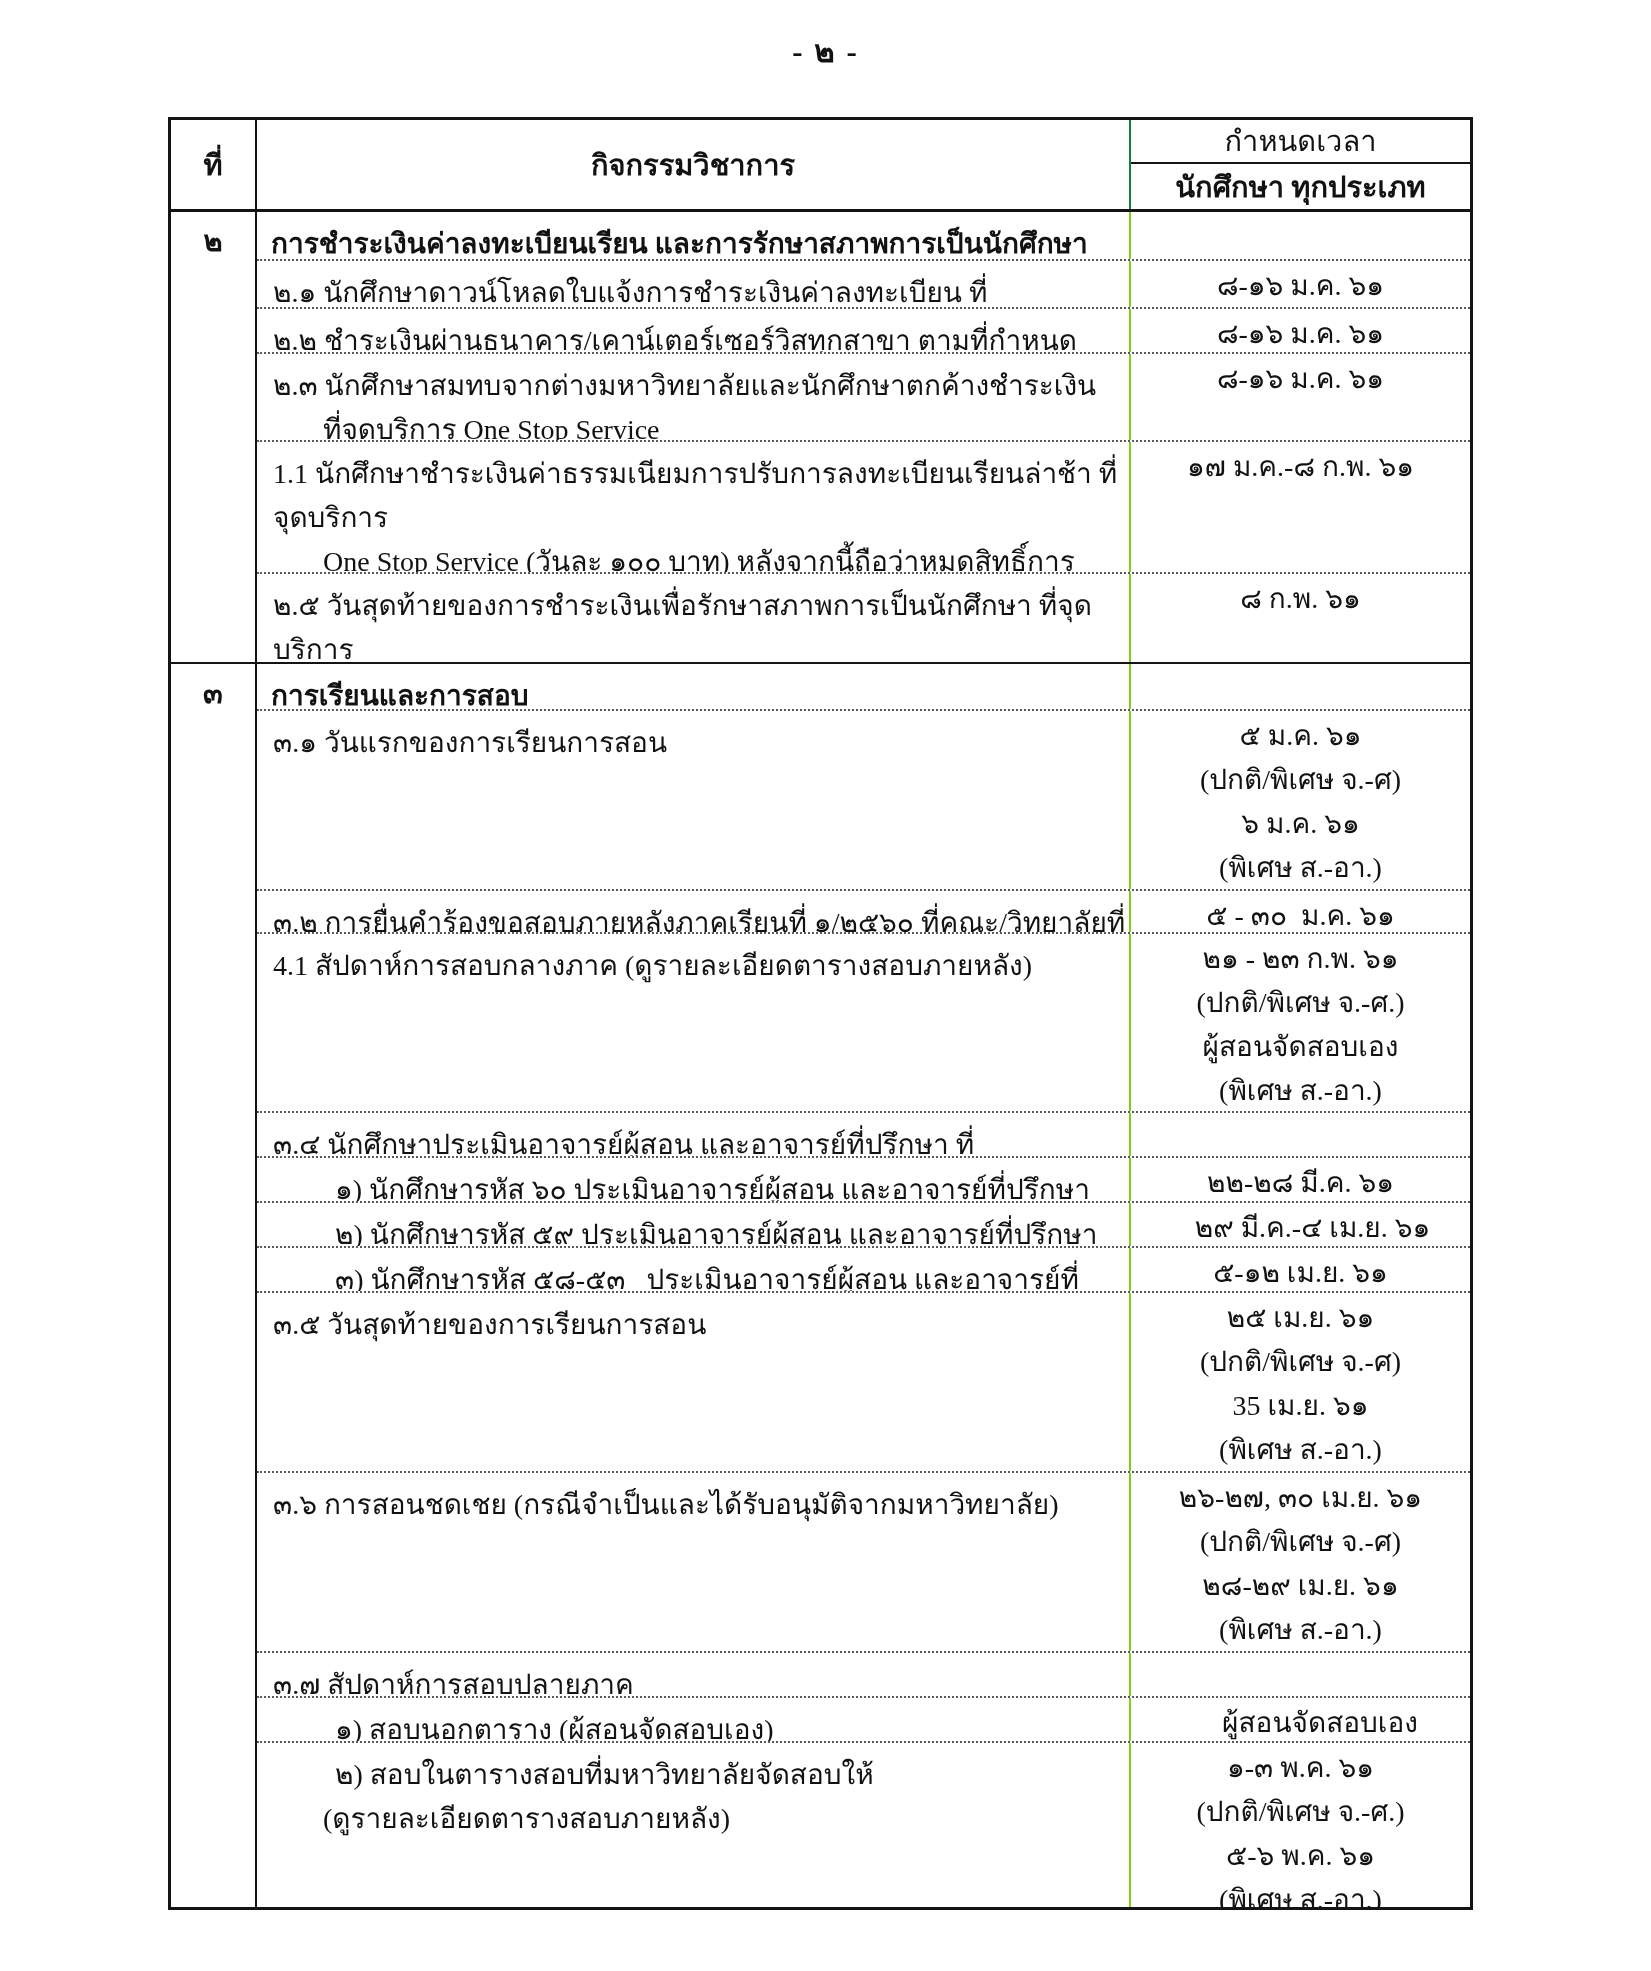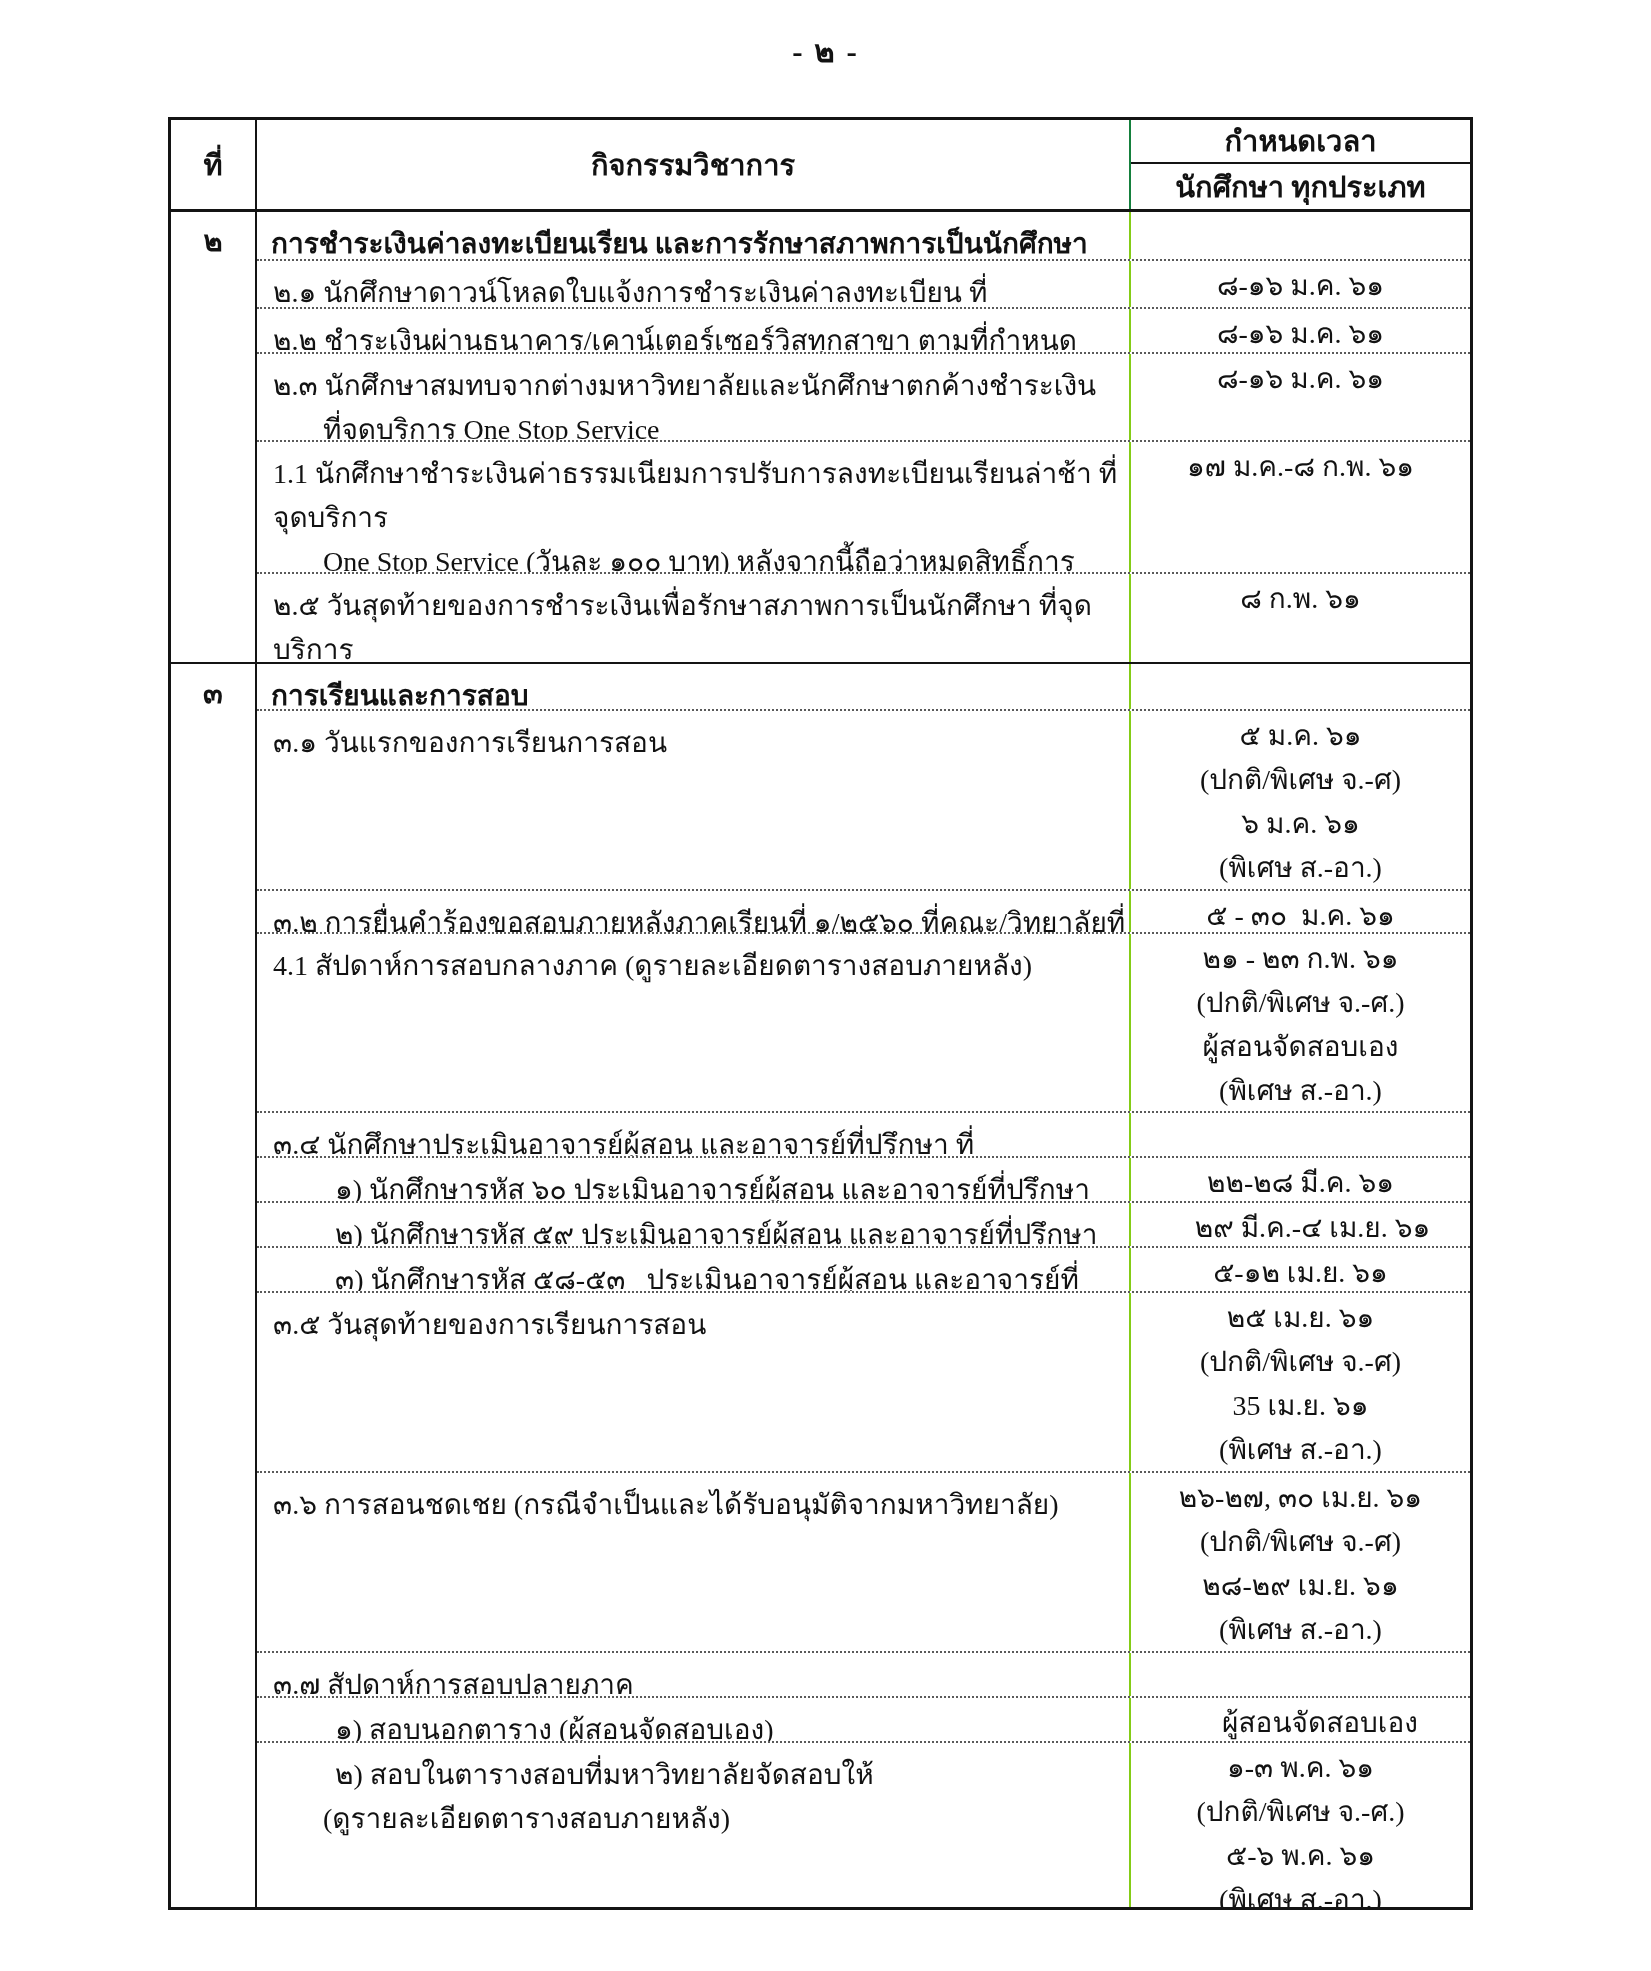--- a/index.html
+++ b/index.html
@@ -27,21 +27,21 @@
   }
   .hdr .h-act{
     width:874px;border-right:2px solid #15803d;box-sizing:border-box;
     display:flex;align-items:center;justify-content:center;
     font-weight:bold;font-size:29px;
   }
   .hdr .h-sch{flex:1;display:flex;flex-direction:column;}
   .hdr .h-sch-top{
     height:44px;border-bottom:2px solid #141414;box-sizing:border-box;
     display:flex;align-items:center;justify-content:center;
-    font-weight:bold;font-size:29px;
+    font-weight:normal;font-size:29px;
   }
   .hdr .h-sch-bottom{
     flex:1;display:flex;align-items:center;justify-content:center;
     font-weight:bold;font-size:29px;
   }
   
   .section{display:flex;}
   .section + .section{border-top:2px solid #141414;}
   .no-col{
     width:86px;border-right:2px solid #141414;box-sizing:border-box;

